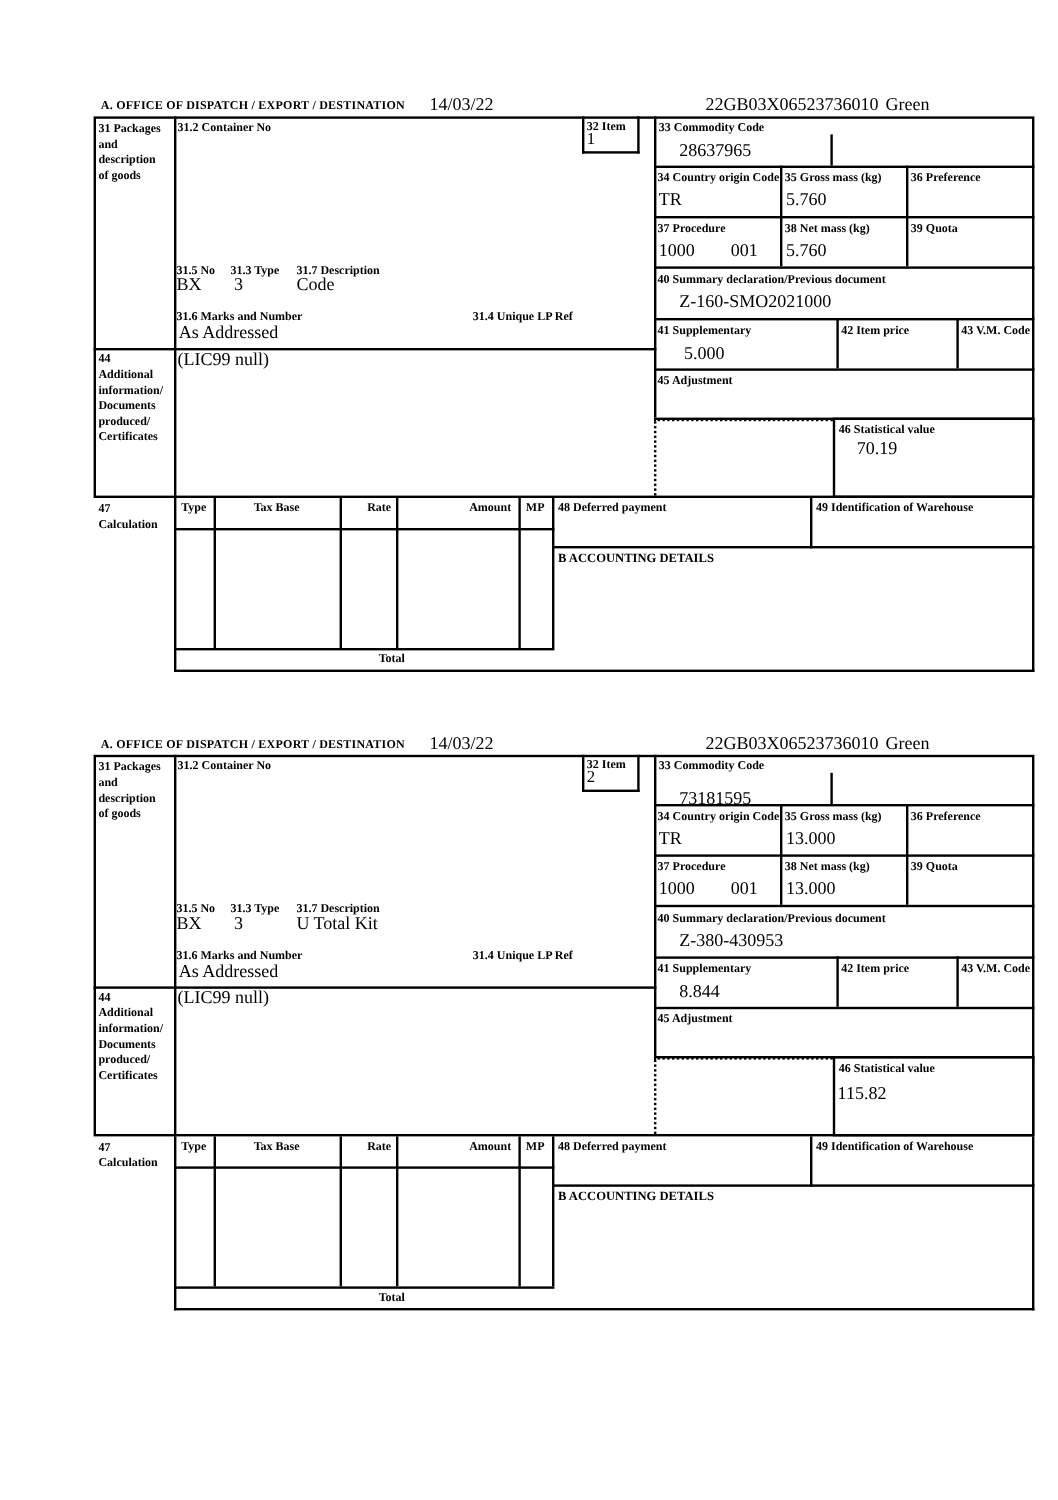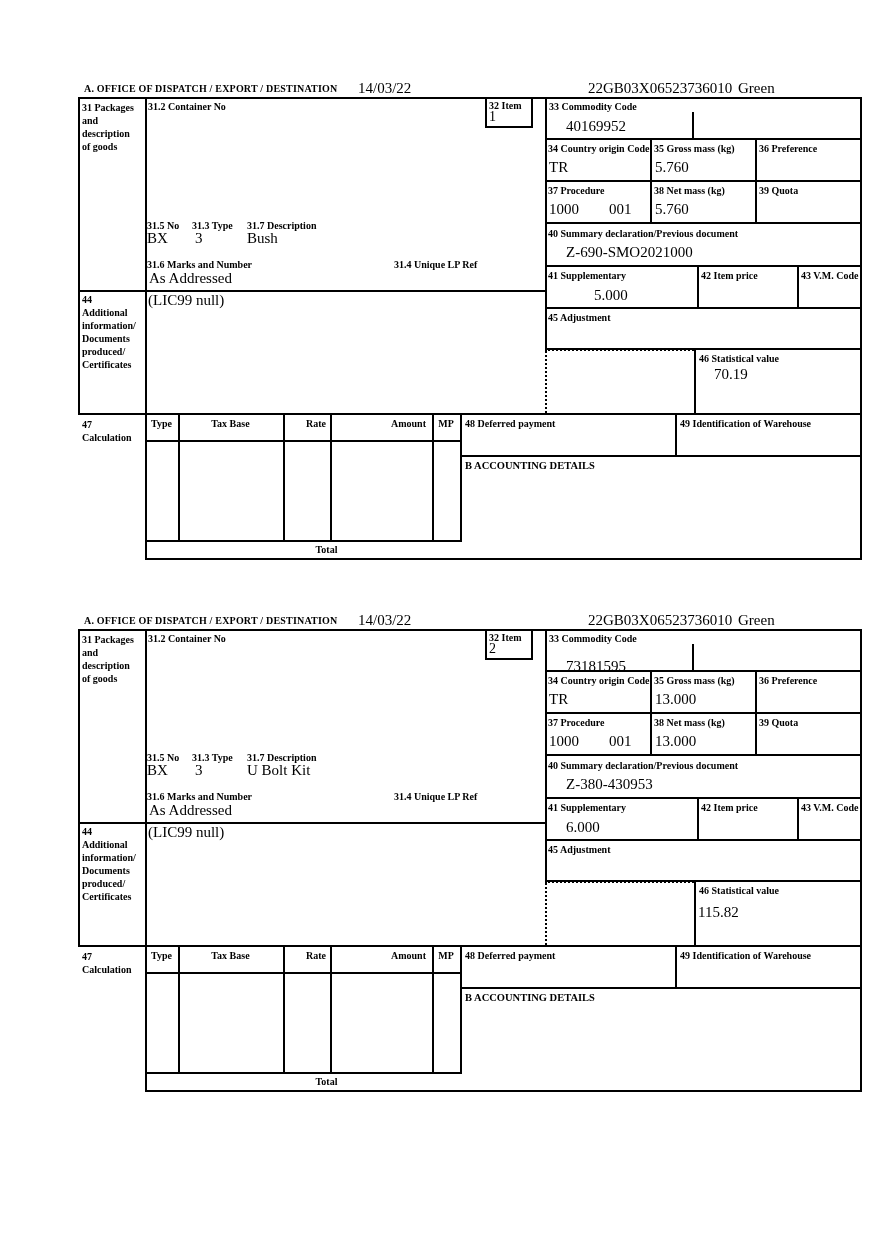--- a/index.html
+++ b/index.html
@@ -43,21 +43,21 @@
 and
 description
 of goods</div>
     <div class="abs flabel" style="left:70px;top:19px;">31.2 Container No</div>
 
     <div class="abs" style="left:407px;top:15px;width:48px;height:31px;box-sizing:border-box;border:2px solid #000;border-top:none;"></div>
     <div class="abs flabel" style="left:411px;top:18px;">32 Item</div>
     <div class="abs fval" style="left:411px;top:27px;font-size:14px;">1</div>
 
     <div class="abs flabel" style="left:471px;top:19px;">33 Commodity Code</div>
-    <div class="abs fval" style="left:488px;top:36px;">40169952</div>
+    <div class="abs fval" style="left:488px;top:36px;">28637965</div>
     <div class="vline" style="left:614px;top:30px;height:26px;"></div>
     <div class="hline" style="left:467px;top:56px;width:317px;"></div>
 
     <div class="vline" style="left:572px;top:56px;height:84px;"></div>
     <div class="vline" style="left:677px;top:56px;height:84px;"></div>
     <div class="hline" style="left:467px;top:98px;width:317px;"></div>
     <div class="hline" style="left:467px;top:140px;width:317px;"></div>
 
     <div class="abs flabel" style="left:470px;top:61px;">34 Country origin Code</div>
     <div class="abs fval" style="left:471px;top:77px;">TR</div>
@@ -66,44 +66,44 @@
     <div class="abs flabel" style="left:681px;top:61px;">36 Preference</div>
 
     <div class="abs flabel" style="left:470px;top:103px;">37 Procedure</div>
     <div class="abs fval" style="left:471px;top:119px;">1000</div>
     <div class="abs fval" style="left:531px;top:119px;">001</div>
     <div class="abs flabel" style="left:576px;top:103px;">38 Net mass (kg)</div>
     <div class="abs fval" style="left:577px;top:119px;">5.760</div>
     <div class="abs flabel" style="left:681px;top:103px;">39 Quota</div>
 
     <div class="abs flabel" style="left:470px;top:146px;">40 Summary declaration/Previous document</div>
-    <div class="abs fval" style="left:488px;top:162px;">Z-690-SMO2021000</div>
+    <div class="abs fval" style="left:488px;top:162px;">Z-160-SMO2021000</div>
     <div class="hline" style="left:467px;top:183px;width:317px;"></div>
 
     <div class="vline" style="left:619px;top:183px;height:42px;"></div>
     <div class="vline" style="left:719px;top:183px;height:42px;"></div>
     <div class="abs flabel" style="left:470px;top:188px;">41 Supplementary</div>
-    <div class="abs fval" style="left:516px;top:205px;text-align:right;">5.000</div>
+    <div class="abs fval" style="left:492px;top:205px;text-align:right;">5.000</div>
     <div class="abs flabel" style="left:623px;top:188px;">42 Item price</div>
     <div class="abs flabel" style="left:723px;top:188px;">43 V.M. Code</div>
     <div class="hline" style="left:467px;top:225px;width:317px;"></div>
 
     <div class="abs flabel" style="left:470px;top:230px;">45 Adjustment</div>
     <div class="hline" style="left:467px;top:266px;width:317px;"></div>
 
     <div class="box" style="left:616px;top:266px;width:168px;height:67px;"></div>
     <div class="abs flabel" style="left:621px;top:271px;">46 Statistical value</div>
     <div class="abs fval" style="left:636px;top:284px;">70.19</div>
 
     <div class="abs flabel" style="left:69px;top:138px;">31.5 No</div>
     <div class="abs flabel" style="left:114px;top:138px;">31.3 Type</div>
     <div class="abs flabel" style="left:169px;top:138px;">31.7 Description</div>
     <div class="abs fval" style="left:69px;top:148px;">BX</div>
     <div class="abs fval" style="left:117px;top:148px;">3</div>
-    <div class="abs fval" style="left:169px;top:148px;">Bush</div>
+    <div class="abs fval" style="left:169px;top:148px;">Code</div>
     <div class="abs flabel" style="left:69px;top:177px;">31.6 Marks and Number</div>
     <div class="abs flabel" style="left:316px;top:177px;">31.4 Unique LP Ref</div>
     <div class="abs fval" style="left:71px;top:188px;">As Addressed</div>
 
     <div class="abs flabel ml" style="left:4px;top:211px;">44
 Additional
 information/
 Documents
 produced/
 Certificates</div>
@@ -189,38 +189,38 @@
     <div class="abs fval" style="left:577px;top:119px;">13.000</div>
     <div class="abs flabel" style="left:681px;top:103px;">39 Quota</div>
 
     <div class="abs flabel" style="left:470px;top:146px;">40 Summary declaration/Previous document</div>
     <div class="abs fval" style="left:488px;top:162px;">Z-380-430953</div>
     <div class="hline" style="left:467px;top:183px;width:317px;"></div>
 
     <div class="vline" style="left:619px;top:183px;height:42px;"></div>
     <div class="vline" style="left:719px;top:183px;height:42px;"></div>
     <div class="abs flabel" style="left:470px;top:188px;">41 Supplementary</div>
-    <div class="abs fval" style="left:488px;top:205px;">6.000</div>
+    <div class="abs fval" style="left:488px;top:205px;">8.844</div>
     <div class="abs flabel" style="left:623px;top:188px;">42 Item price</div>
     <div class="abs flabel" style="left:723px;top:188px;">43 V.M. Code</div>
     <div class="hline" style="left:467px;top:225px;width:317px;"></div>
 
     <div class="abs flabel" style="left:470px;top:230px;">45 Adjustment</div>
     <div class="hline" style="left:467px;top:266px;width:317px;"></div>
 
     <div class="box" style="left:616px;top:266px;width:168px;height:67px;"></div>
     <div class="abs flabel" style="left:621px;top:271px;">46 Statistical value</div>
     <div class="abs fval" style="left:620px;top:290px;">115.82</div>
 
     <div class="abs flabel" style="left:69px;top:138px;">31.5 No</div>
     <div class="abs flabel" style="left:114px;top:138px;">31.3 Type</div>
     <div class="abs flabel" style="left:169px;top:138px;">31.7 Description</div>
     <div class="abs fval" style="left:69px;top:148px;">BX</div>
     <div class="abs fval" style="left:117px;top:148px;">3</div>
-    <div class="abs fval" style="left:169px;top:148px;">U Bolt Kit</div>
+    <div class="abs fval" style="left:169px;top:148px;">U Total Kit</div>
     <div class="abs flabel" style="left:69px;top:177px;">31.6 Marks and Number</div>
     <div class="abs flabel" style="left:316px;top:177px;">31.4 Unique LP Ref</div>
     <div class="abs fval" style="left:71px;top:188px;">As Addressed</div>
 
     <div class="abs flabel ml" style="left:4px;top:211px;">44
 Additional
 information/
 Documents
 produced/
 Certificates</div>

